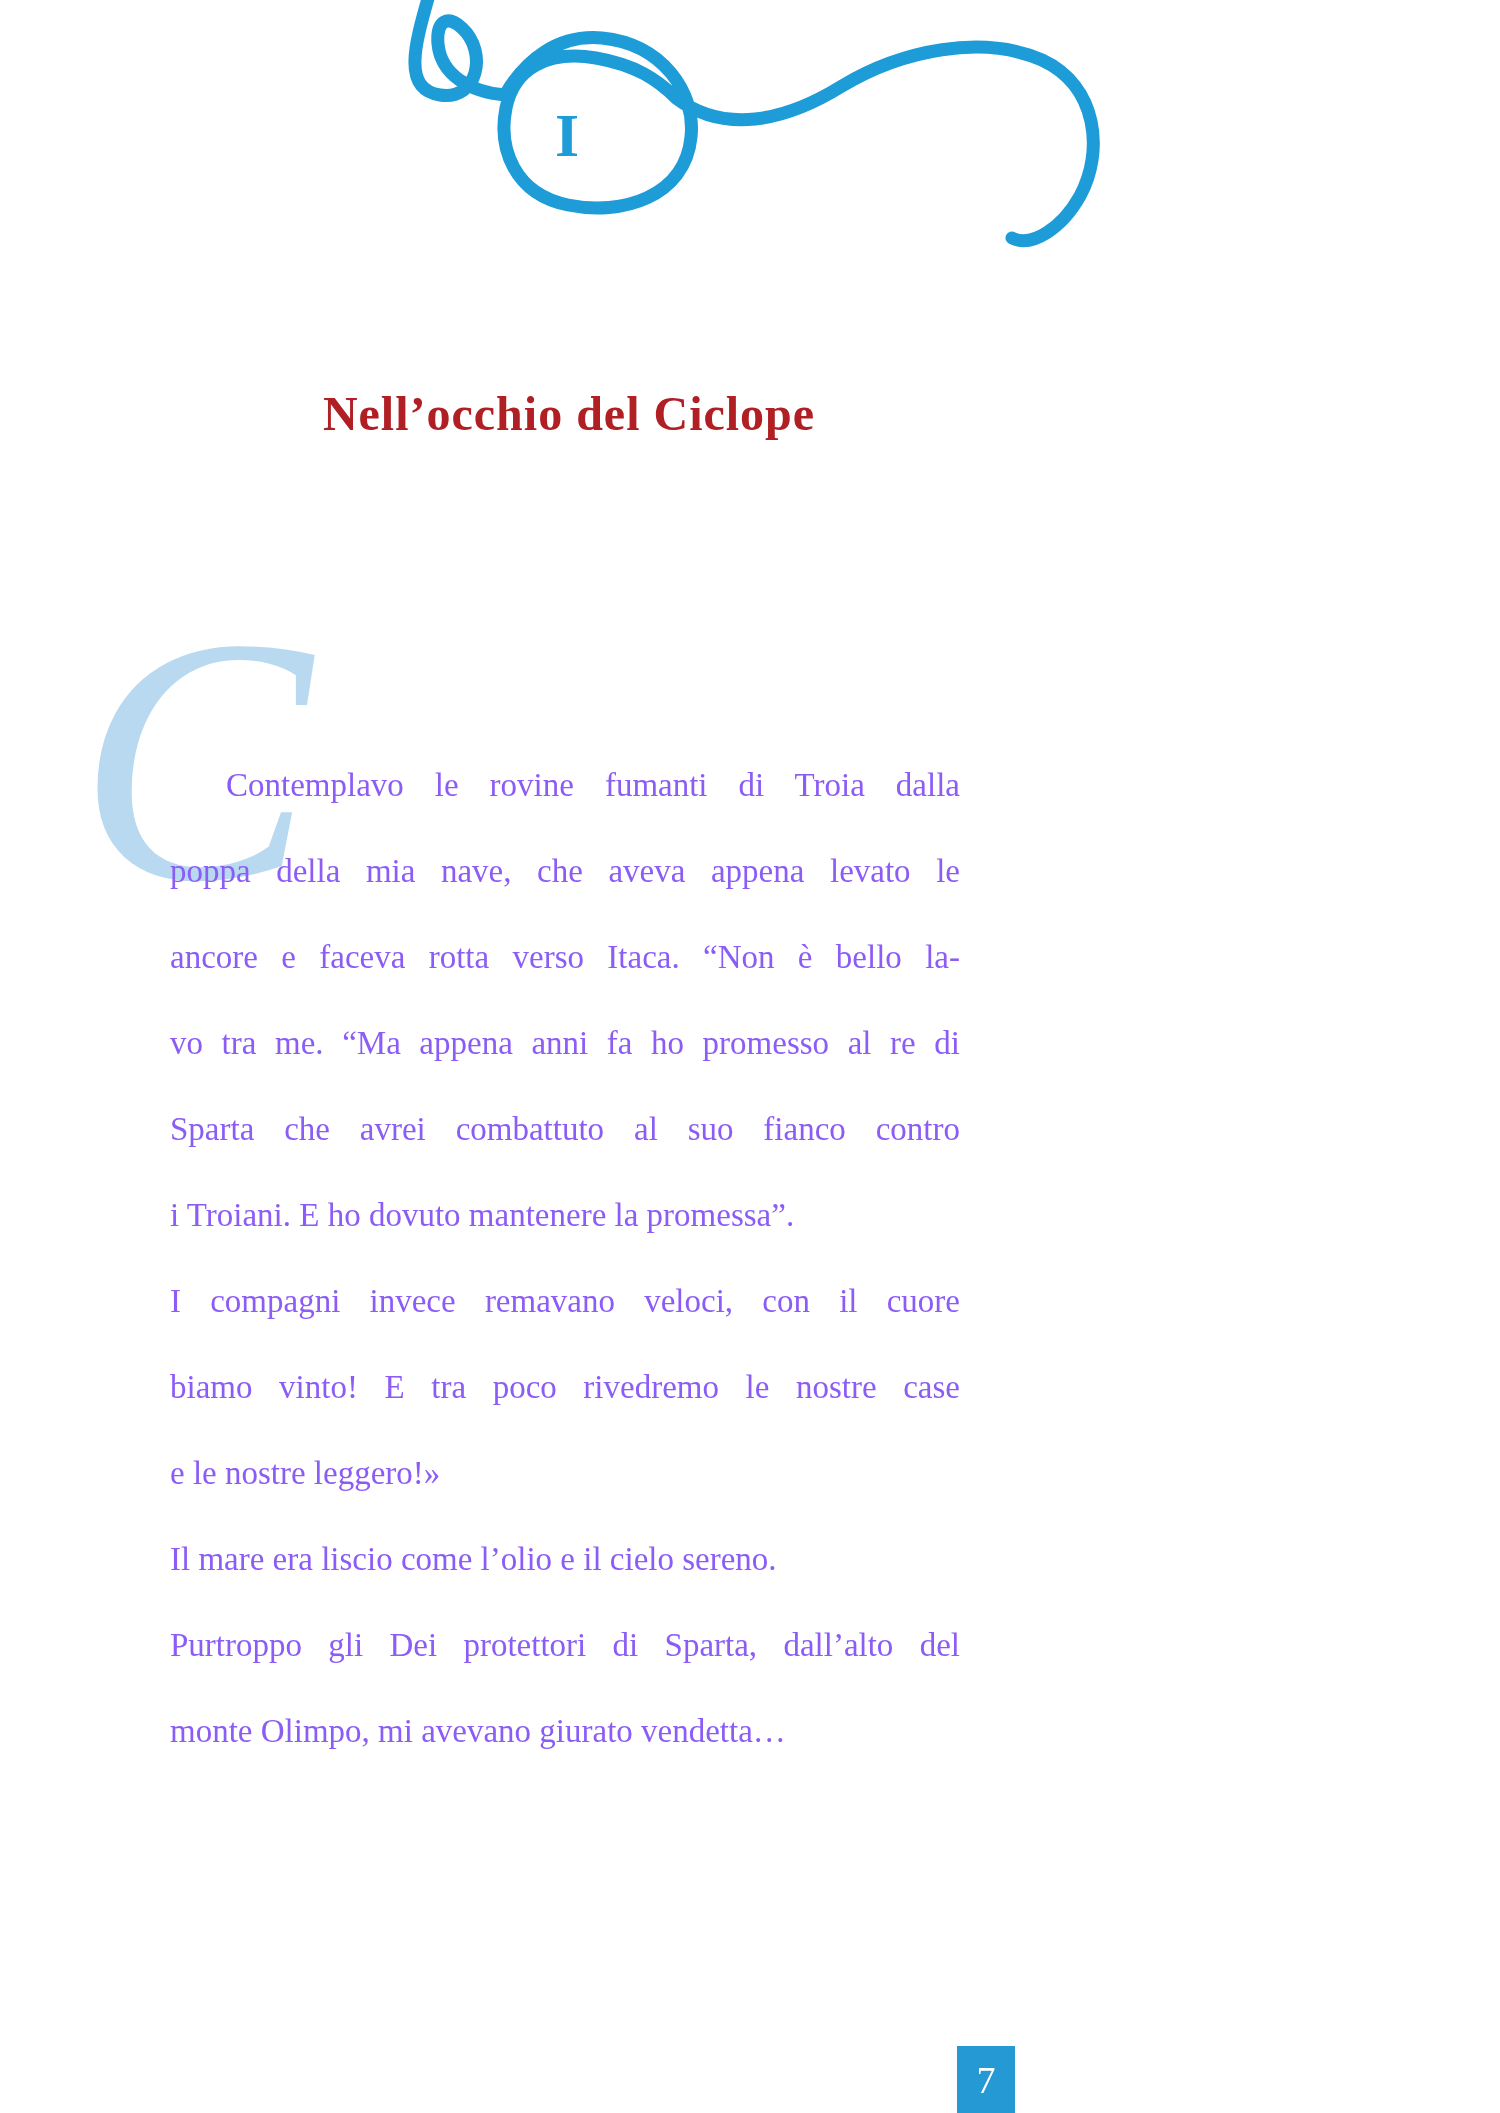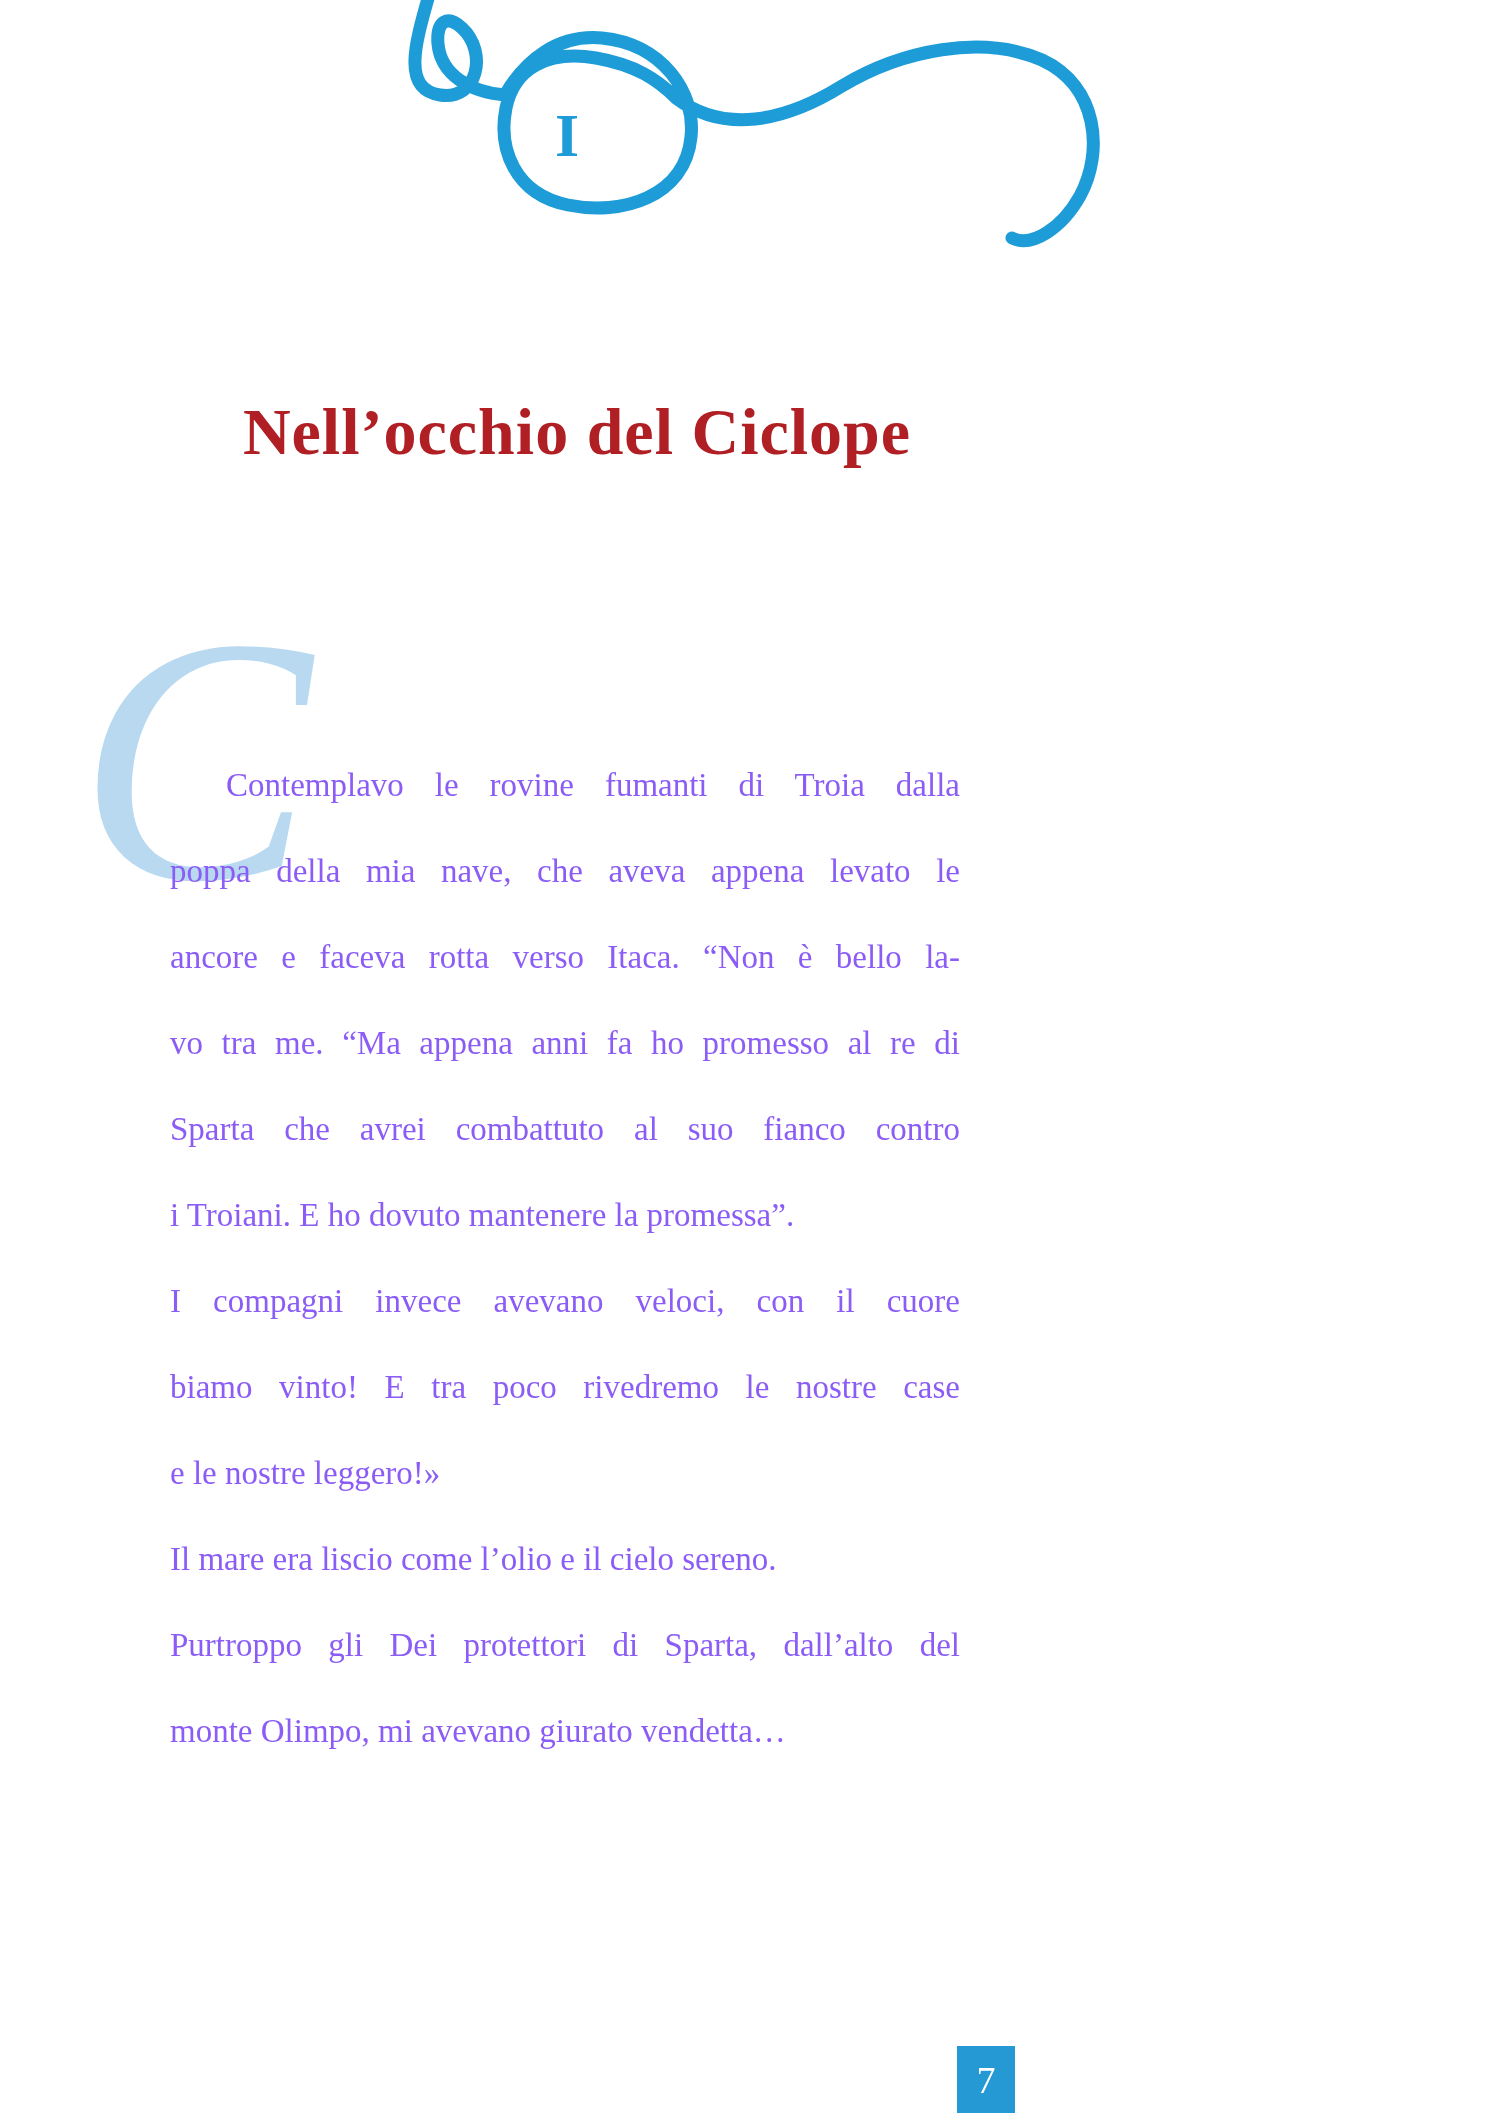--- a/index.html
+++ b/index.html
@@ -25,22 +25,22 @@
     text-align: center;
     font-size: 62px;
     font-weight: 700;
     color: #1e9cd8;
   }
   .title {
     position: absolute;
     left: 565px;
     top: 382px;
     transform: translateX(-50%);
-    margin: 12px;
-    font-size: 66px;
+    margin: 4px;
+    font-size: 48px;
     font-weight: 700;
     letter-spacing: 1px;
     color: #b01f24;
     white-space: nowrap;
   }
   .dropcap {
     position: absolute;
     left: 78px;
     top: 585px;
     font-size: 350px;
@@ -112,21 +112,21 @@
 
   <div class="dropcap">C</div>
 
   <div class="bodytext">
     <div class="ln j ind">Contemplavo le rovine fumanti di Troia dalla</div>
     <div class="ln j">poppa della mia nave, che aveva appena levato le</div>
     <div class="ln j">ancore e faceva rotta verso Itaca. “Non è bello la-</div>
     <div class="ln j">vo tra me. “Ma appena anni fa ho promesso al re di</div>
     <div class="ln j">Sparta che avrei combattuto al suo fianco contro</div>
     <div class="ln">i Troiani. E ho dovuto mantenere la promessa”.</div>
-    <div class="ln j">I compagni invece avevano veloci, con il cuore</div>
+    <div class="ln j">I compagni invece remavano veloci, con il cuore</div>
     <div class="ln j">biamo vinto! E tra poco rivedremo le nostre case</div>
     <div class="ln">e le nostre leggero!»</div>
     <div class="ln">Il mare era liscio come l’olio e il cielo sereno.</div>
     <div class="ln j">Purtroppo gli Dei protettori di Sparta, dall’alto del</div>
     <div class="ln">monte Olimpo, mi avevano giurato vendetta…</div>
   </div>
 
   <div class="pagebox">
     <span>7</span>
   </div>

